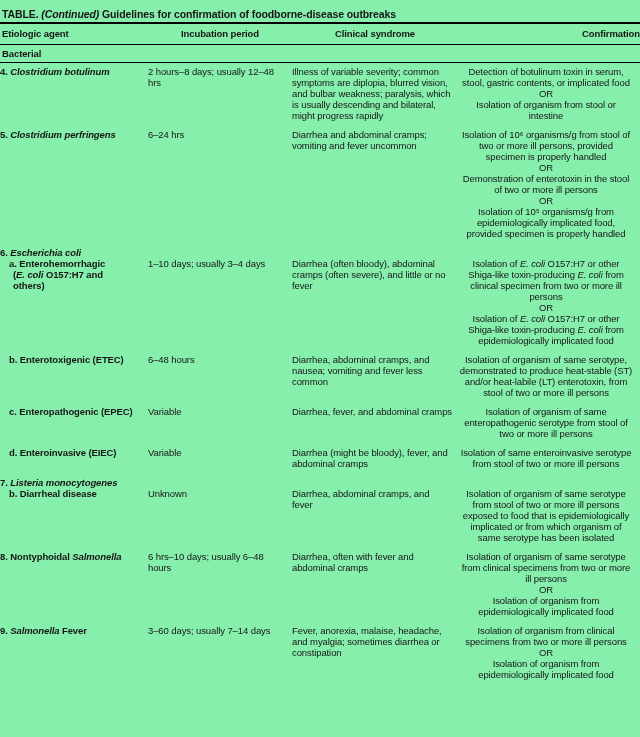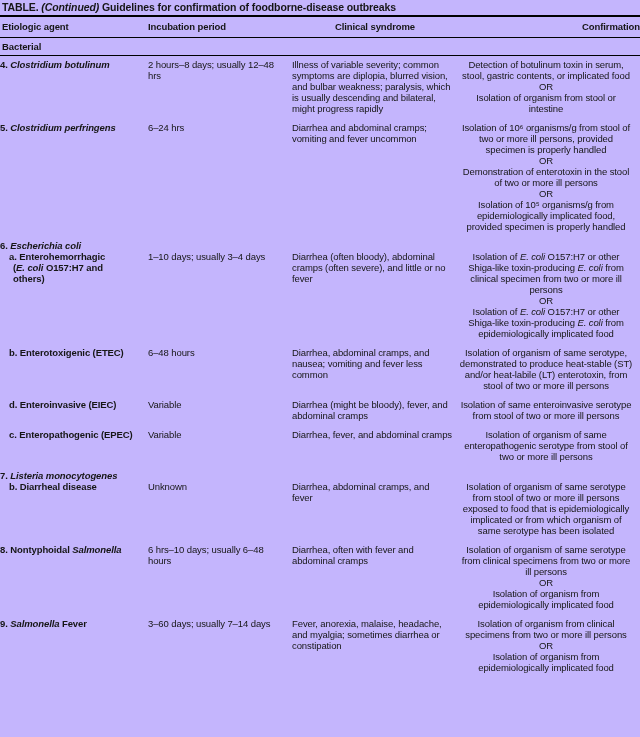--- a/index.html
+++ b/index.html
@@ -1,28 +1,28 @@
 <!DOCTYPE html>
 <html><head>
 <meta charset="utf-8">
 <style>
   html,body{margin:0;padding:0;background:#fff;}
   .page{
     width:640px;height:737px;box-sizing:border-box;overflow:hidden;
-    background:#c4b5fd;color:#161616;
+    background:#86efac;color:#161616;
     font-family:"Liberation Sans", sans-serif;
     font-size:9.5px;line-height:11px;letter-spacing:-0.1px;
-    padding-top:1px;
+    padding-top:8px;
   }
   .title{font-weight:bold;font-size:10.5px;line-height:12px;padding:0 0 2px 2px;}
   .rule{border-top:1px solid #000;height:0;}
   .rule.thick{border-top:2px solid #000;}
   .colheads{display:flex;font-weight:bold;padding:4px 0 5px 0;}
   .c1{width:148px;box-sizing:border-box;text-align:left;padding-left:2px;}
-  .c2{width:144px;box-sizing:border-box;}
+  .c2{width:144px;box-sizing:border-box;text-align:center;}
   .c3{width:166px;box-sizing:border-box;text-align:center;}
   .c4{width:182px;box-sizing:border-box;text-align:right;}
   .section{font-weight:bold;padding:3px 0 3px 2px;}
   table.main{border-collapse:collapse;table-layout:fixed;width:640px;margin-top:3px;}
   table.main td{vertical-align:top;padding:0 6px 8px 0;}
   td.agent{font-weight:bold;padding-left:2px;}
   tr.group td{padding-bottom:0;}
   .sub{padding-left:13px;text-indent:-4px;}
   .cpara{margin:0;text-align:center;}
 </style>
@@ -123,45 +123,45 @@
         <td>
             <div>Diarrhea, abdominal cramps, and nausea; vomiting and fever less common</div>
           </td>
         <td>
           <div class="cpara">Isolation of organism of same serotype, demonstrated to produce heat-stable (ST) and/or heat-labile (LT) enterotoxin, from stool of two or more ill persons</div>
         </td>
       </tr>
 
       <tr>
         <td class="agent">
+            <div class="sub"><span>c. Enteropathogenic (EPEC)</span></div>
+          </td>
+        <td>
+            <div>Variable</div>
+          </td>
+        <td>
+            <div>Diarrhea, fever, and abdominal cramps</div>
+          </td>
+        <td>
+          <div class="cpara">Isolation of organism of same enteropathogenic serotype from stool of two or more ill persons</div>
+        </td>
+      </tr>
+
+      <tr>
+        <td class="agent">
             <div class="sub"><span>d. Enteroinvasive (EIEC)</span></div>
           </td>
         <td>
             <div>Variable</div>
           </td>
         <td>
             <div>Diarrhea (might be bloody), fever, and abdominal cramps</div>
           </td>
         <td>
           <div class="cpara">Isolation of same enteroinvasive serotype from stool of two or more ill persons</div>
-        </td>
-      </tr>
-
-      <tr>
-        <td class="agent">
-            <div class="sub"><span>c. Enteropathogenic (EPEC)</span></div>
-          </td>
-        <td>
-            <div>Variable</div>
-          </td>
-        <td>
-            <div>Diarrhea, fever, and abdominal cramps</div>
-          </td>
-        <td>
-          <div class="cpara">Isolation of organism of same enteropathogenic serotype from stool of two or more ill persons</div>
         </td>
       </tr>
 
       <tr class="group">
         <td class="agent" colspan="4">
             <div><span>7. </span><span style="font-style: italic;">Listeria monocytogenes</span></div>
           </td>
       </tr>
 
 

